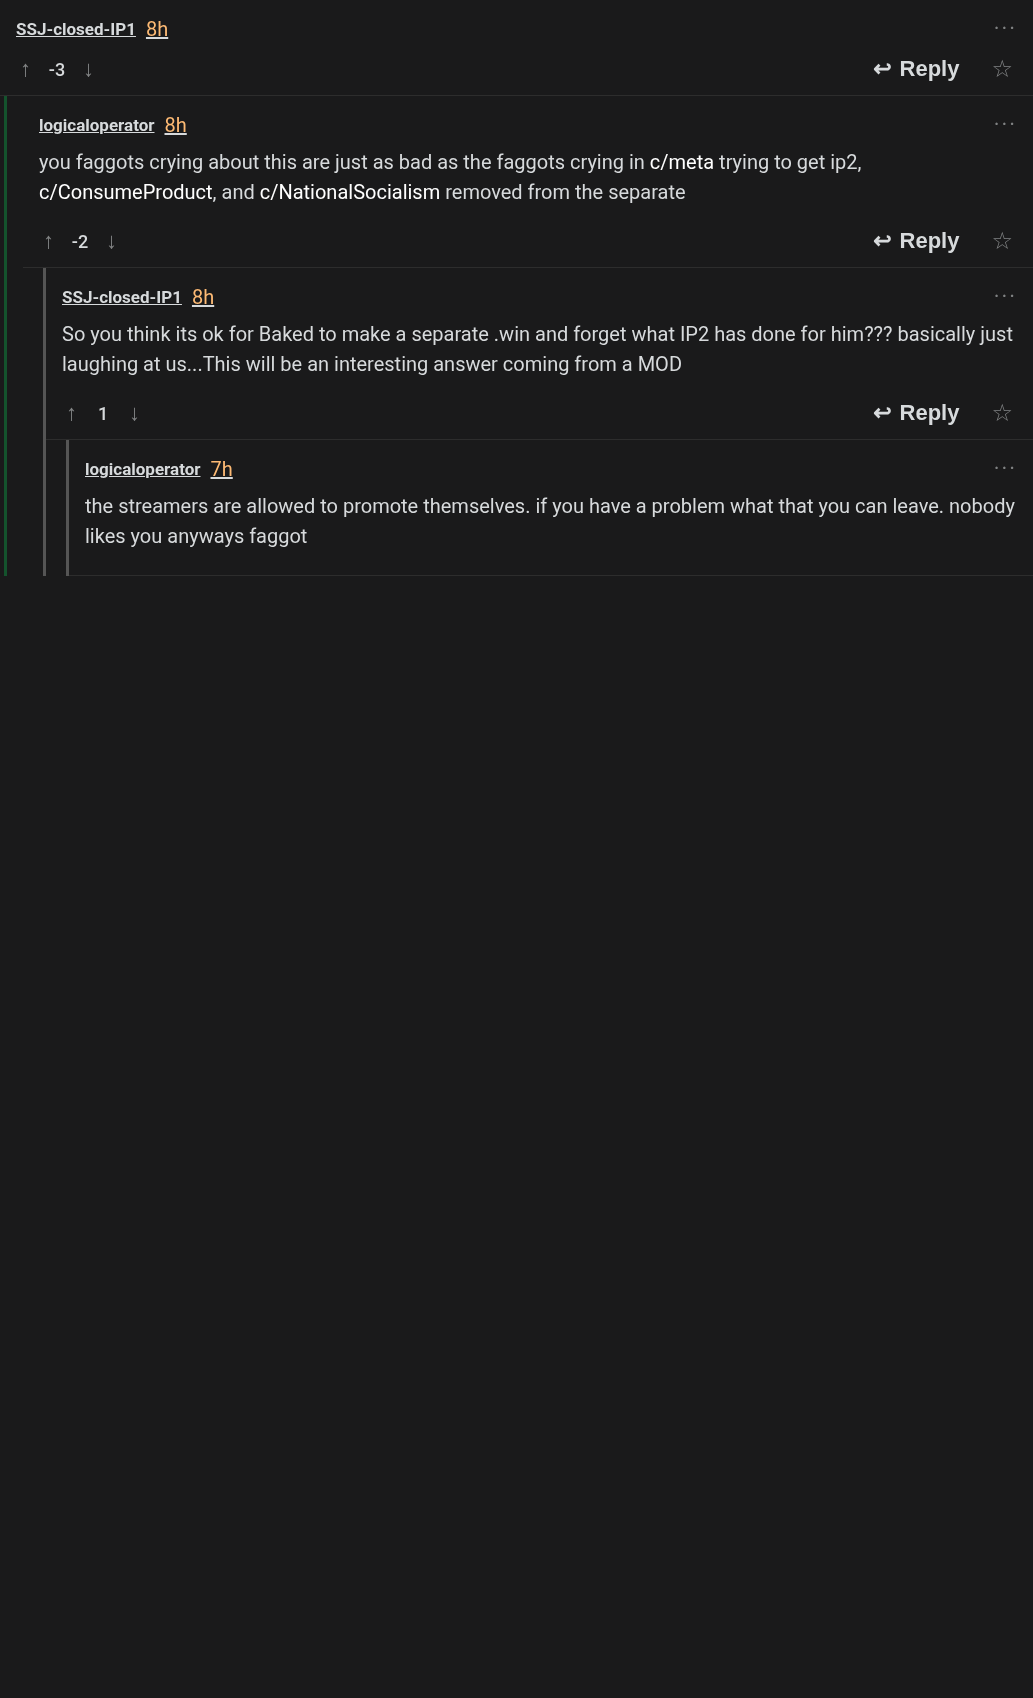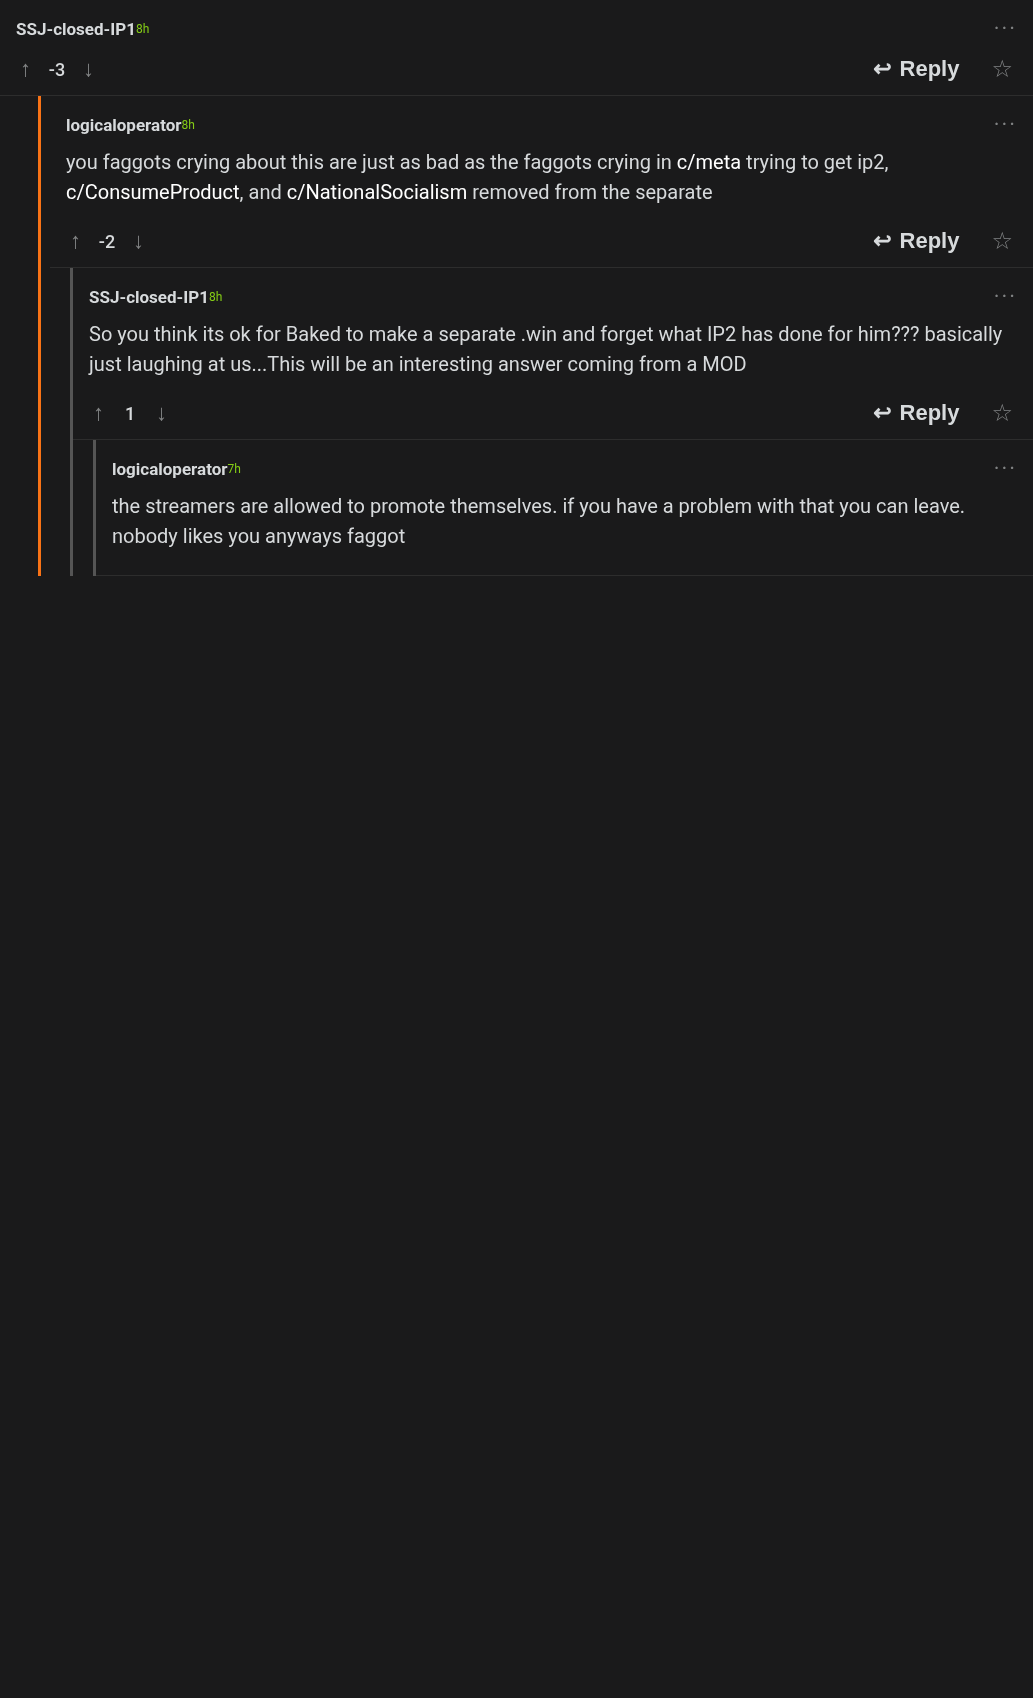--- a/index.html
+++ b/index.html
@@ -30,31 +30,33 @@
     .comment-header {
       display: flex;
       align-items: center;
       justify-content: space-between;
       margin-bottom: 10px;
     }
 
     .comment-header-left {
       display: flex;
       align-items: center;
+      gap: 10px;
+      text-decoration: underline;
     }
 
     .username {
       font-weight: 700;
       font-size: 17px;
       color: #d7dadc;
     }
 
     .timestamp {
-      font-size: 12px;
-      color: #84cc16;
+      font-size: 20px;
+      color: #fdba74;
     }
 
     .more-options {
       font-size: 22px;
       color: #818384;
       letter-spacing: 2px;
       cursor: pointer;
     }
 
     .comment-body {
@@ -125,23 +127,23 @@
       background: none;
       border: none;
       cursor: pointer;
       color: #818384;
       font-size: 24px;
       padding: 4px;
     }
 
     
     .nested-level-1 {
-      border-left: 3px solid #f97316;
-      margin-left: 38px;
-      padding-left: 9px;
+      border-left: 3px solid #14532d;
+      margin-left: 4px;
+      padding-left: 16px;
     }
 
     .nested-level-2 {
       border-left: 3px solid #555;
       margin-left: 20px;
       padding-left: 0;
     }
   </style>
 </head>
 <body>
@@ -246,20 +248,20 @@
 
       <div class="nested-level-2">
         <div class="comment">
           <div class="comment-header">
             <div class="comment-header-left">
               <span class="username">logicaloperator</span>
               <span class="timestamp">7h</span>
             </div>
             <span class="more-options">···</span>
           </div>
-          <div class="comment-body">the streamers are allowed to promote themselves. if you have a problem with that you can leave. nobody likes you anyways faggot</div>
+          <div class="comment-body">the streamers are allowed to promote themselves. if you have a problem what that you can leave. nobody likes you anyways faggot</div>
         </div>
       </div>
 
     </div>
   </div>
 
 </div>
 
 </body></html>

